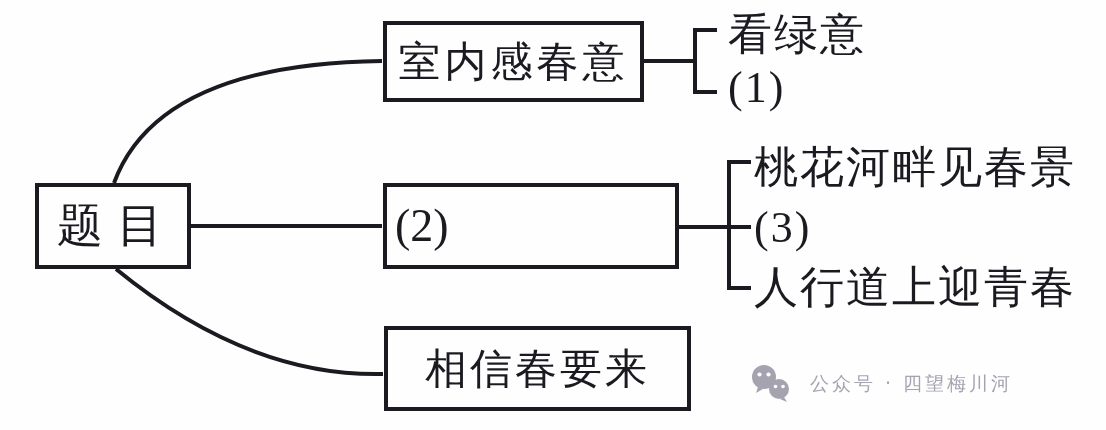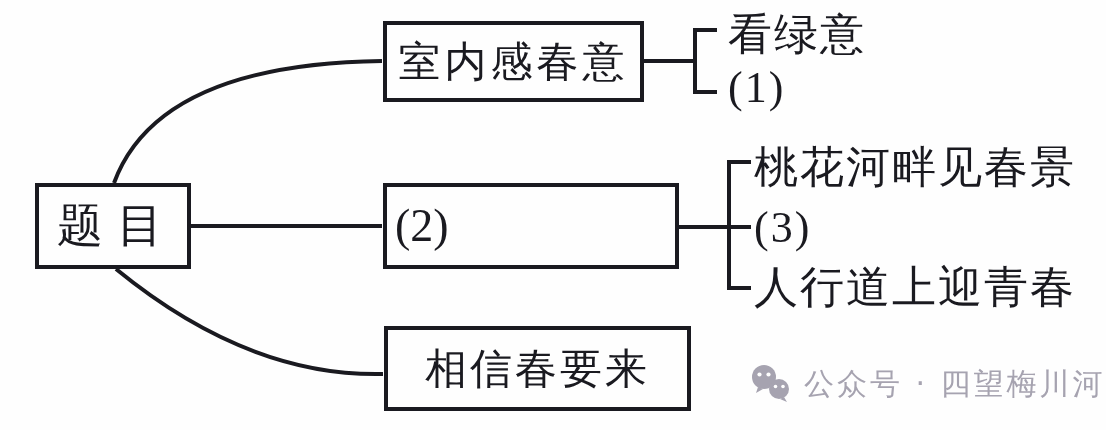--- a/index.html
+++ b/index.html
@@ -73,25 +73,25 @@
   }
   .leaf-1 { left: 728px; top: 13px; }
   .leaf-2 { left: 728px; top: 66px; }
   .leaf-3 { left: 754px; top: 146px; }
   .leaf-4 { left: 754px; top: 206px; }
   .leaf-5 { left: 754px; top: 266px; }
   .watermark {
     position: absolute;
     left: 748px; top: 363px;
     display: flex;
-    align-items: flex-end;
-    gap: 10px;
+    align-items: center;
+    gap: 16px;
     color: #a6a3b0;
     font-family: "DejaVu Sans", "Liberation Sans", sans-serif;
-    font-size: 30px;
+    font-size: 19px;
     letter-spacing: 3px;
     white-space: nowrap;
   }
   .wm-icon { display: block; }
 </style>
 </head>
 <body>
 
 <div class="canvas">
 

